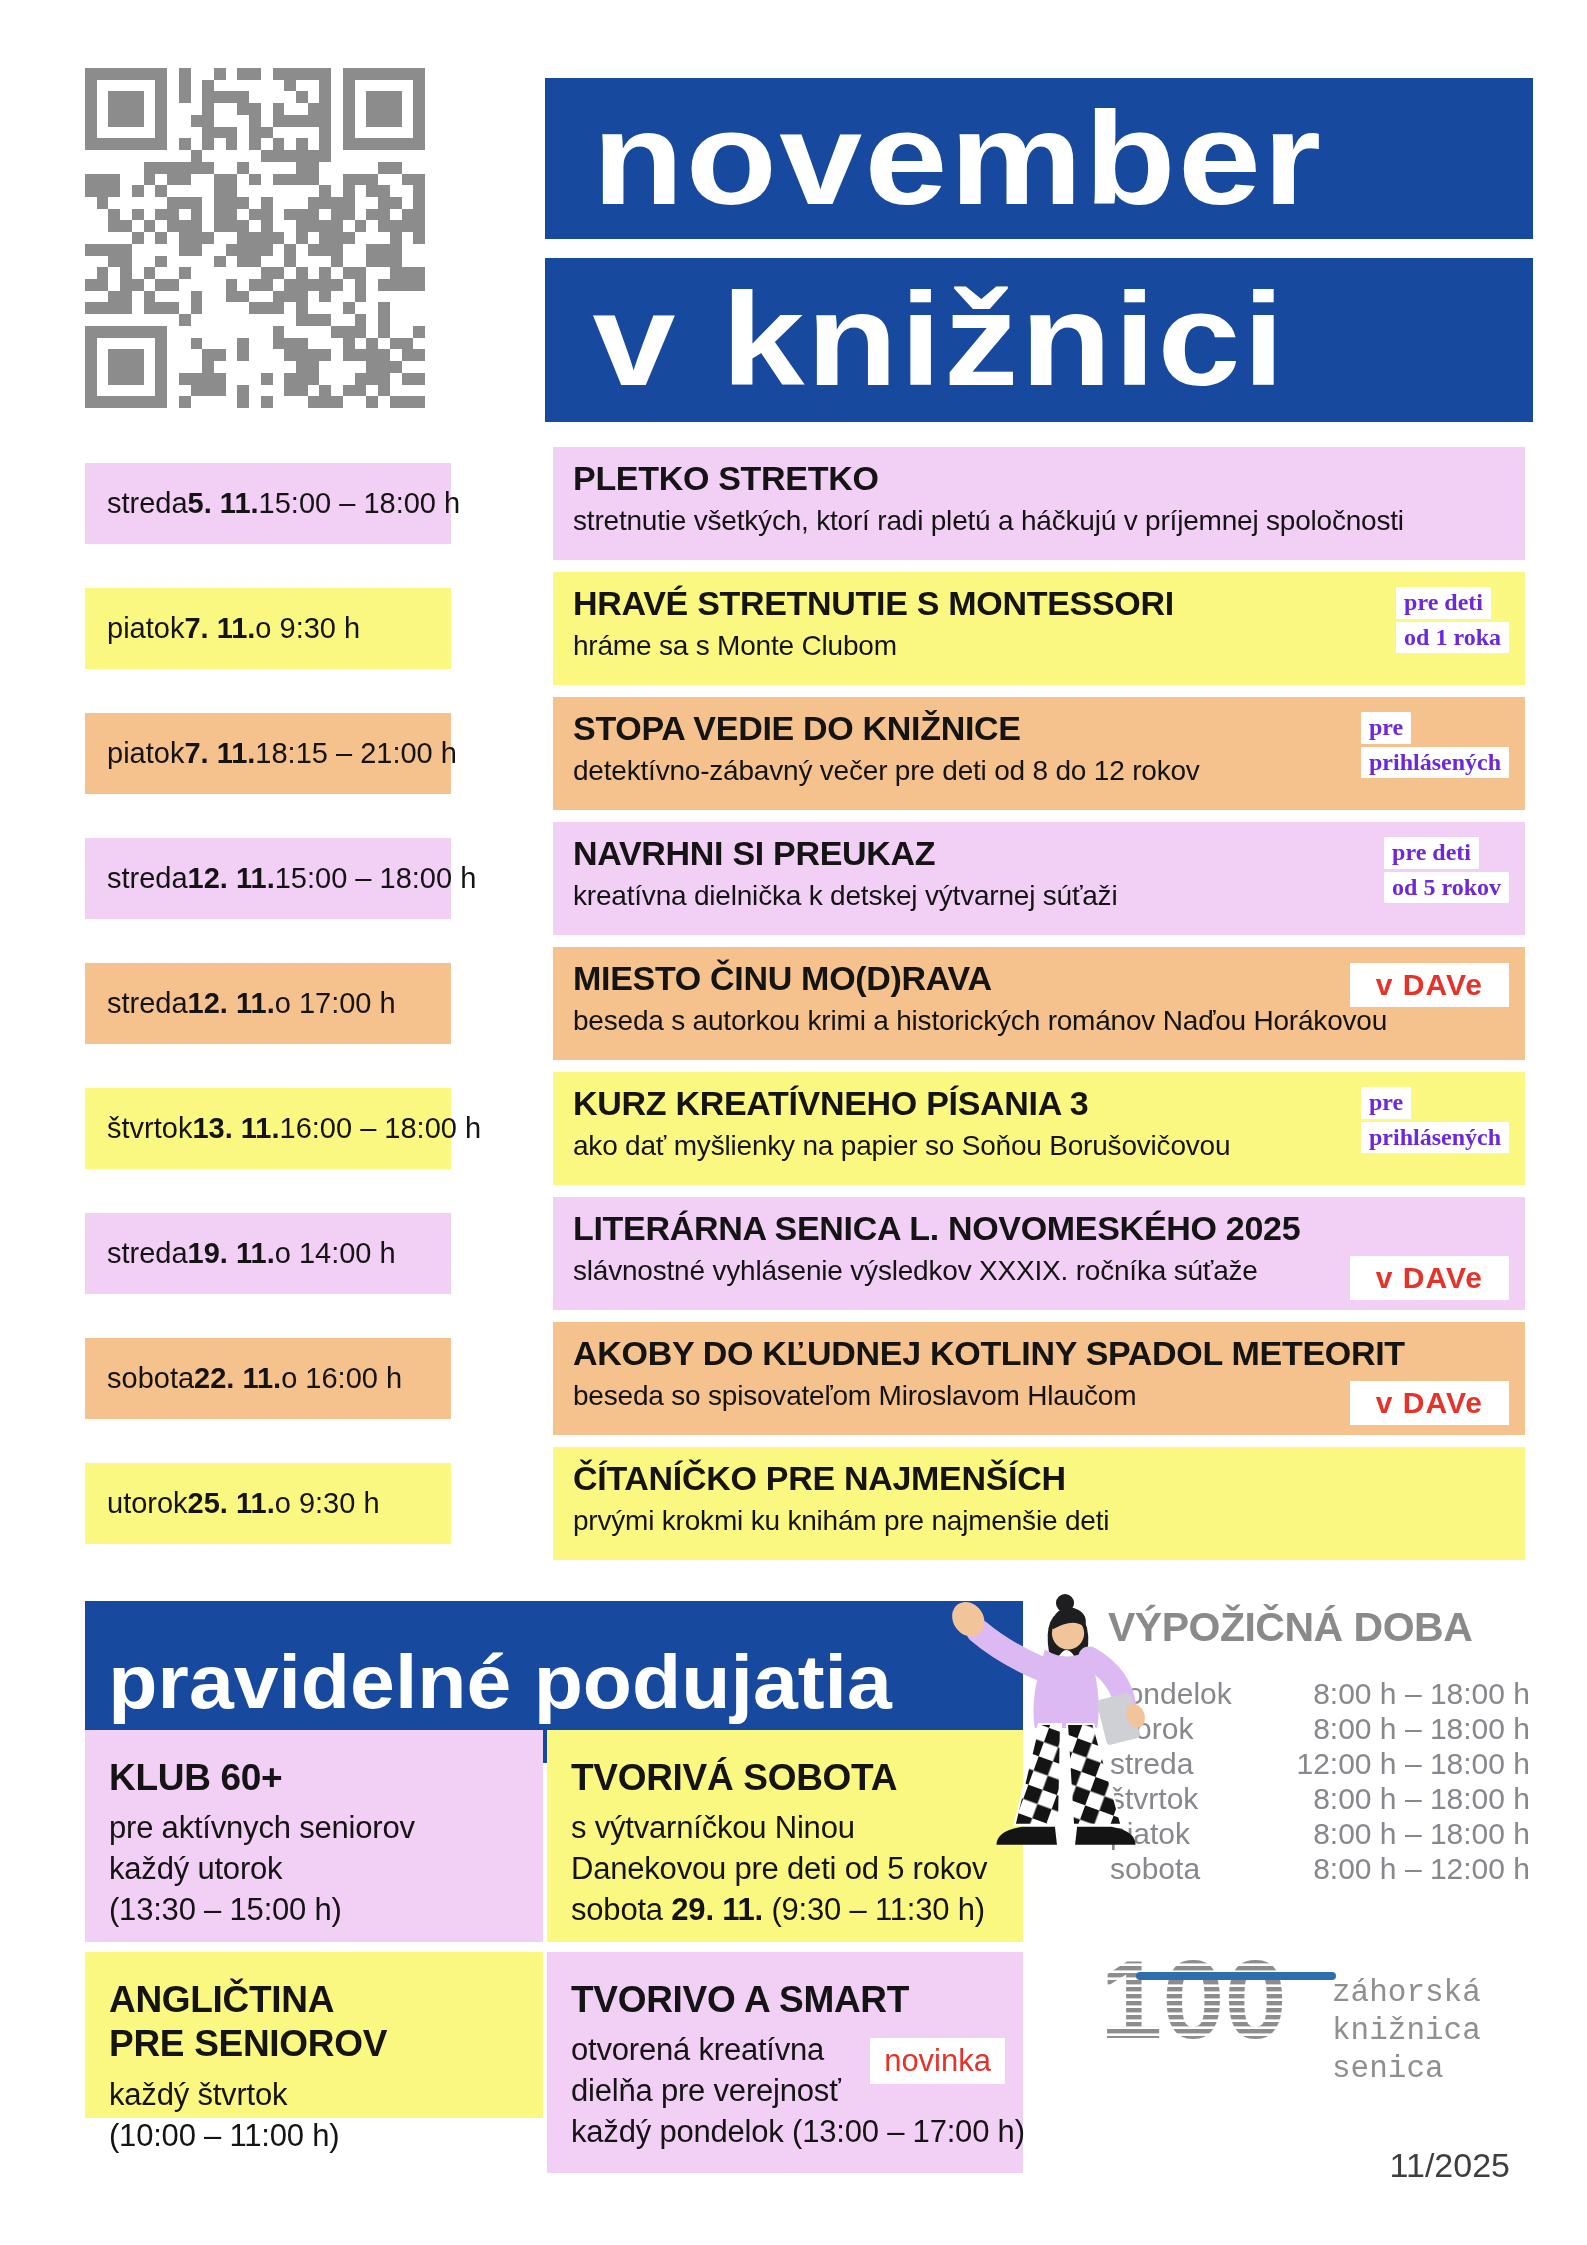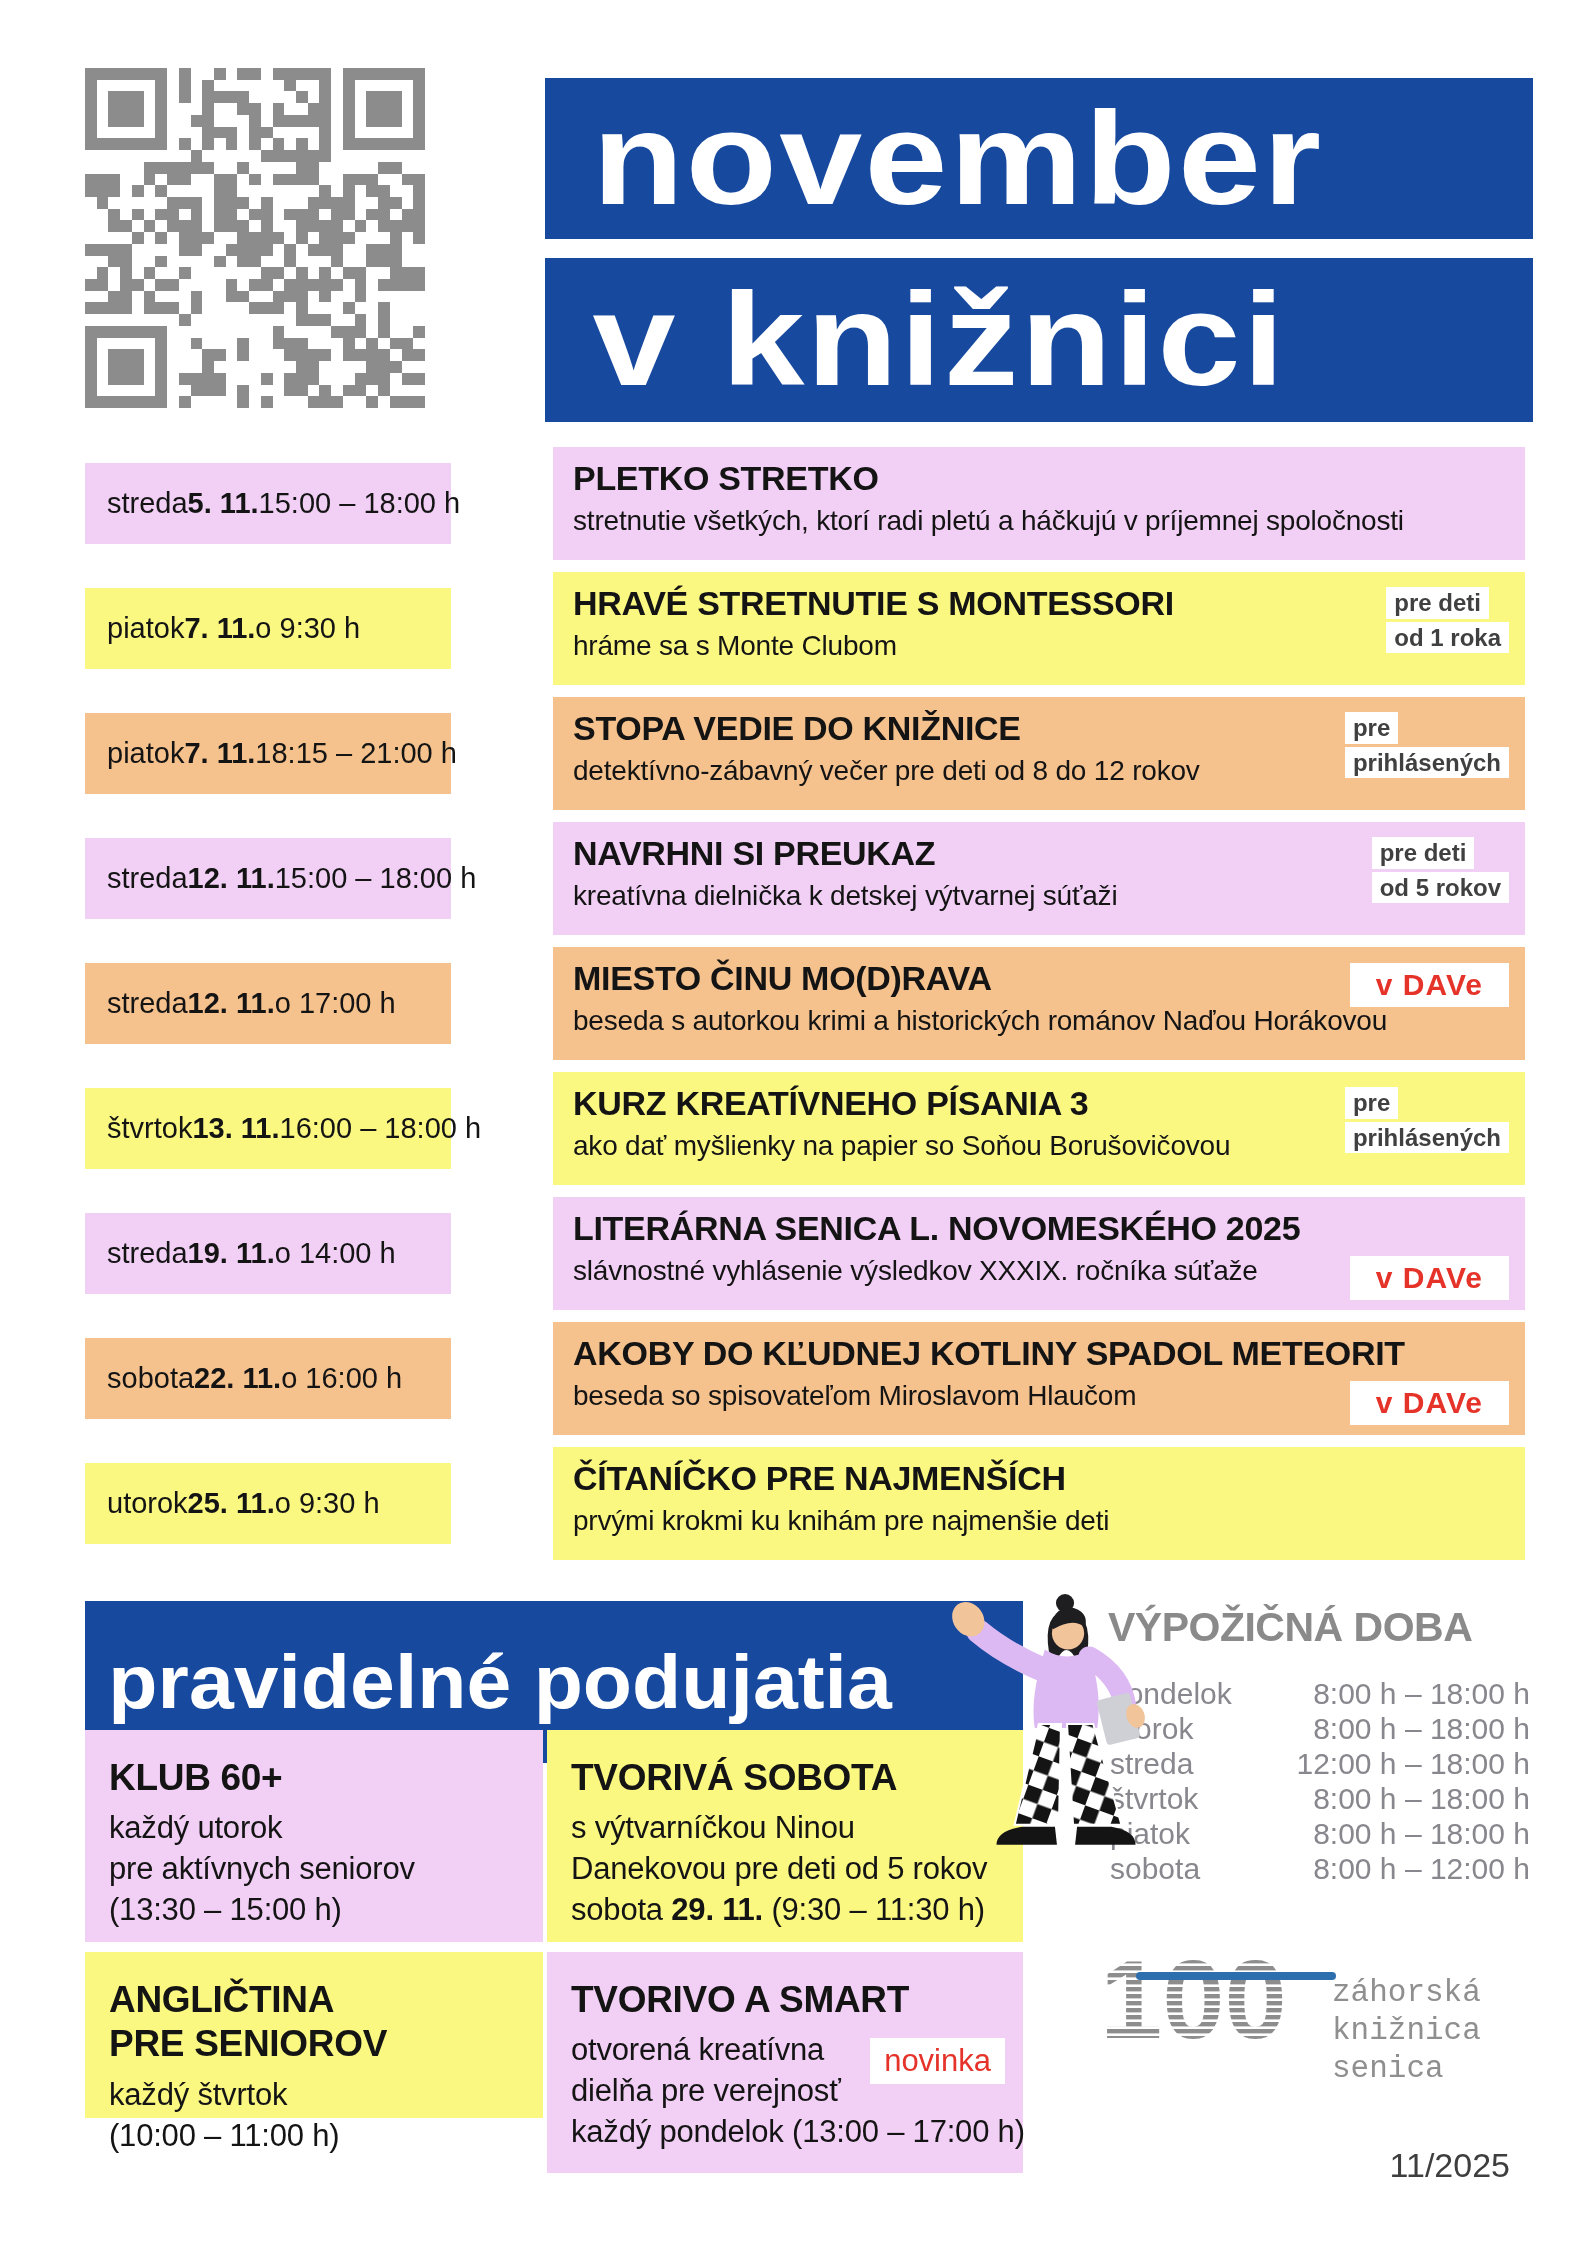--- a/index.html
+++ b/index.html
@@ -34,22 +34,22 @@
     padding:11px 0 0 20px;
   }
   .event-title{font-size:34px;font-weight:700;letter-spacing:-0.3px;line-height:1.2;white-space:nowrap;}
   .event-desc{font-size:28px;line-height:1.55;letter-spacing:-0.2px;white-space:nowrap;}
   .bg-purple{background:var(--purple,#f2cff5);}
   .bg-yellow{background:var(--yellow,#fbf882);}
   .bg-orange{background:var(--orange,#f5c18d);}
   .badge{position:absolute;display:flex;flex-direction:column;align-items:flex-start;gap:3px;}
   .badge-plain{top:15px;right:16px;}
   .badge-plain .badge-line{
-    background:#fff;color:#404040;font-size:24px;font-weight:700;line-height:1.15;
-    padding:2px 8px;white-space:nowrap;
+    background:#fff;color:#6d28d9;font-size:24px;font-weight:700;line-height:1.15;
+    padding:2px 8px;white-space:nowrap;font-family:Liberation Serif, serif;
   }
   .badge-dave .badge-line{
     background:#fff;color:var(--red,#e5332a);font-size:30px;font-weight:800;
     padding:5px 26px;white-space:nowrap;letter-spacing:1px;
   }
   .badge-dave.pos-top{top:16px;right:16px;}
   .badge-dave.pos-bottom{bottom:10px;right:16px;}
   
   .bottom{position:absolute;left:85px;top:1601px;width:1440px;height:600px;}
   .regular-banner{
@@ -563,22 +563,22 @@
       <path d="M100,132 L76,232 L120,232 L122,132 Z" fill="url(#checkp)" stroke="#ffffff" stroke-width="2"></path>
       <path d="M128,132 L134,232 L182,232 L154,132 Z" fill="url(#checkp)" stroke="#ffffff" stroke-width="2"></path>
 
       <path d="M58,252 Q58,238 84,234 L116,234 L118,252 Z" fill="#141414"></path>
       <path d="M196,252 Q196,238 172,234 L138,234 L136,252 Z" fill="#141414"></path>
     </svg>
 
     <div id="regular-grid">
         <div class="reg-cell cell-0 bg-purple">
           <div class="reg-title">KLUB 60+</div>
+          <div class="reg-line">pre aktívnych seniorov</div>
           <div class="reg-line">každý utorok</div>
-          <div class="reg-line">pre aktívnych seniorov</div>
           <div class="reg-line">(13:30 – 15:00 h)</div>
         </div>
         <div class="reg-cell cell-1 bg-yellow">
           <div class="reg-title">TVORIVÁ SOBOTA</div>
           <div class="reg-line">s výtvarníčkou Ninou</div>
           <div class="reg-line">Danekovou pre deti od 5 rokov</div>
           <div class="reg-line">sobota <b>29. 11.</b> (9:30 – 11:30 h)</div>
         </div>
         <div class="reg-cell cell-2 bg-yellow">
           <div class="reg-title">ANGLIČTINA<br>PRE SENIOROV</div>

